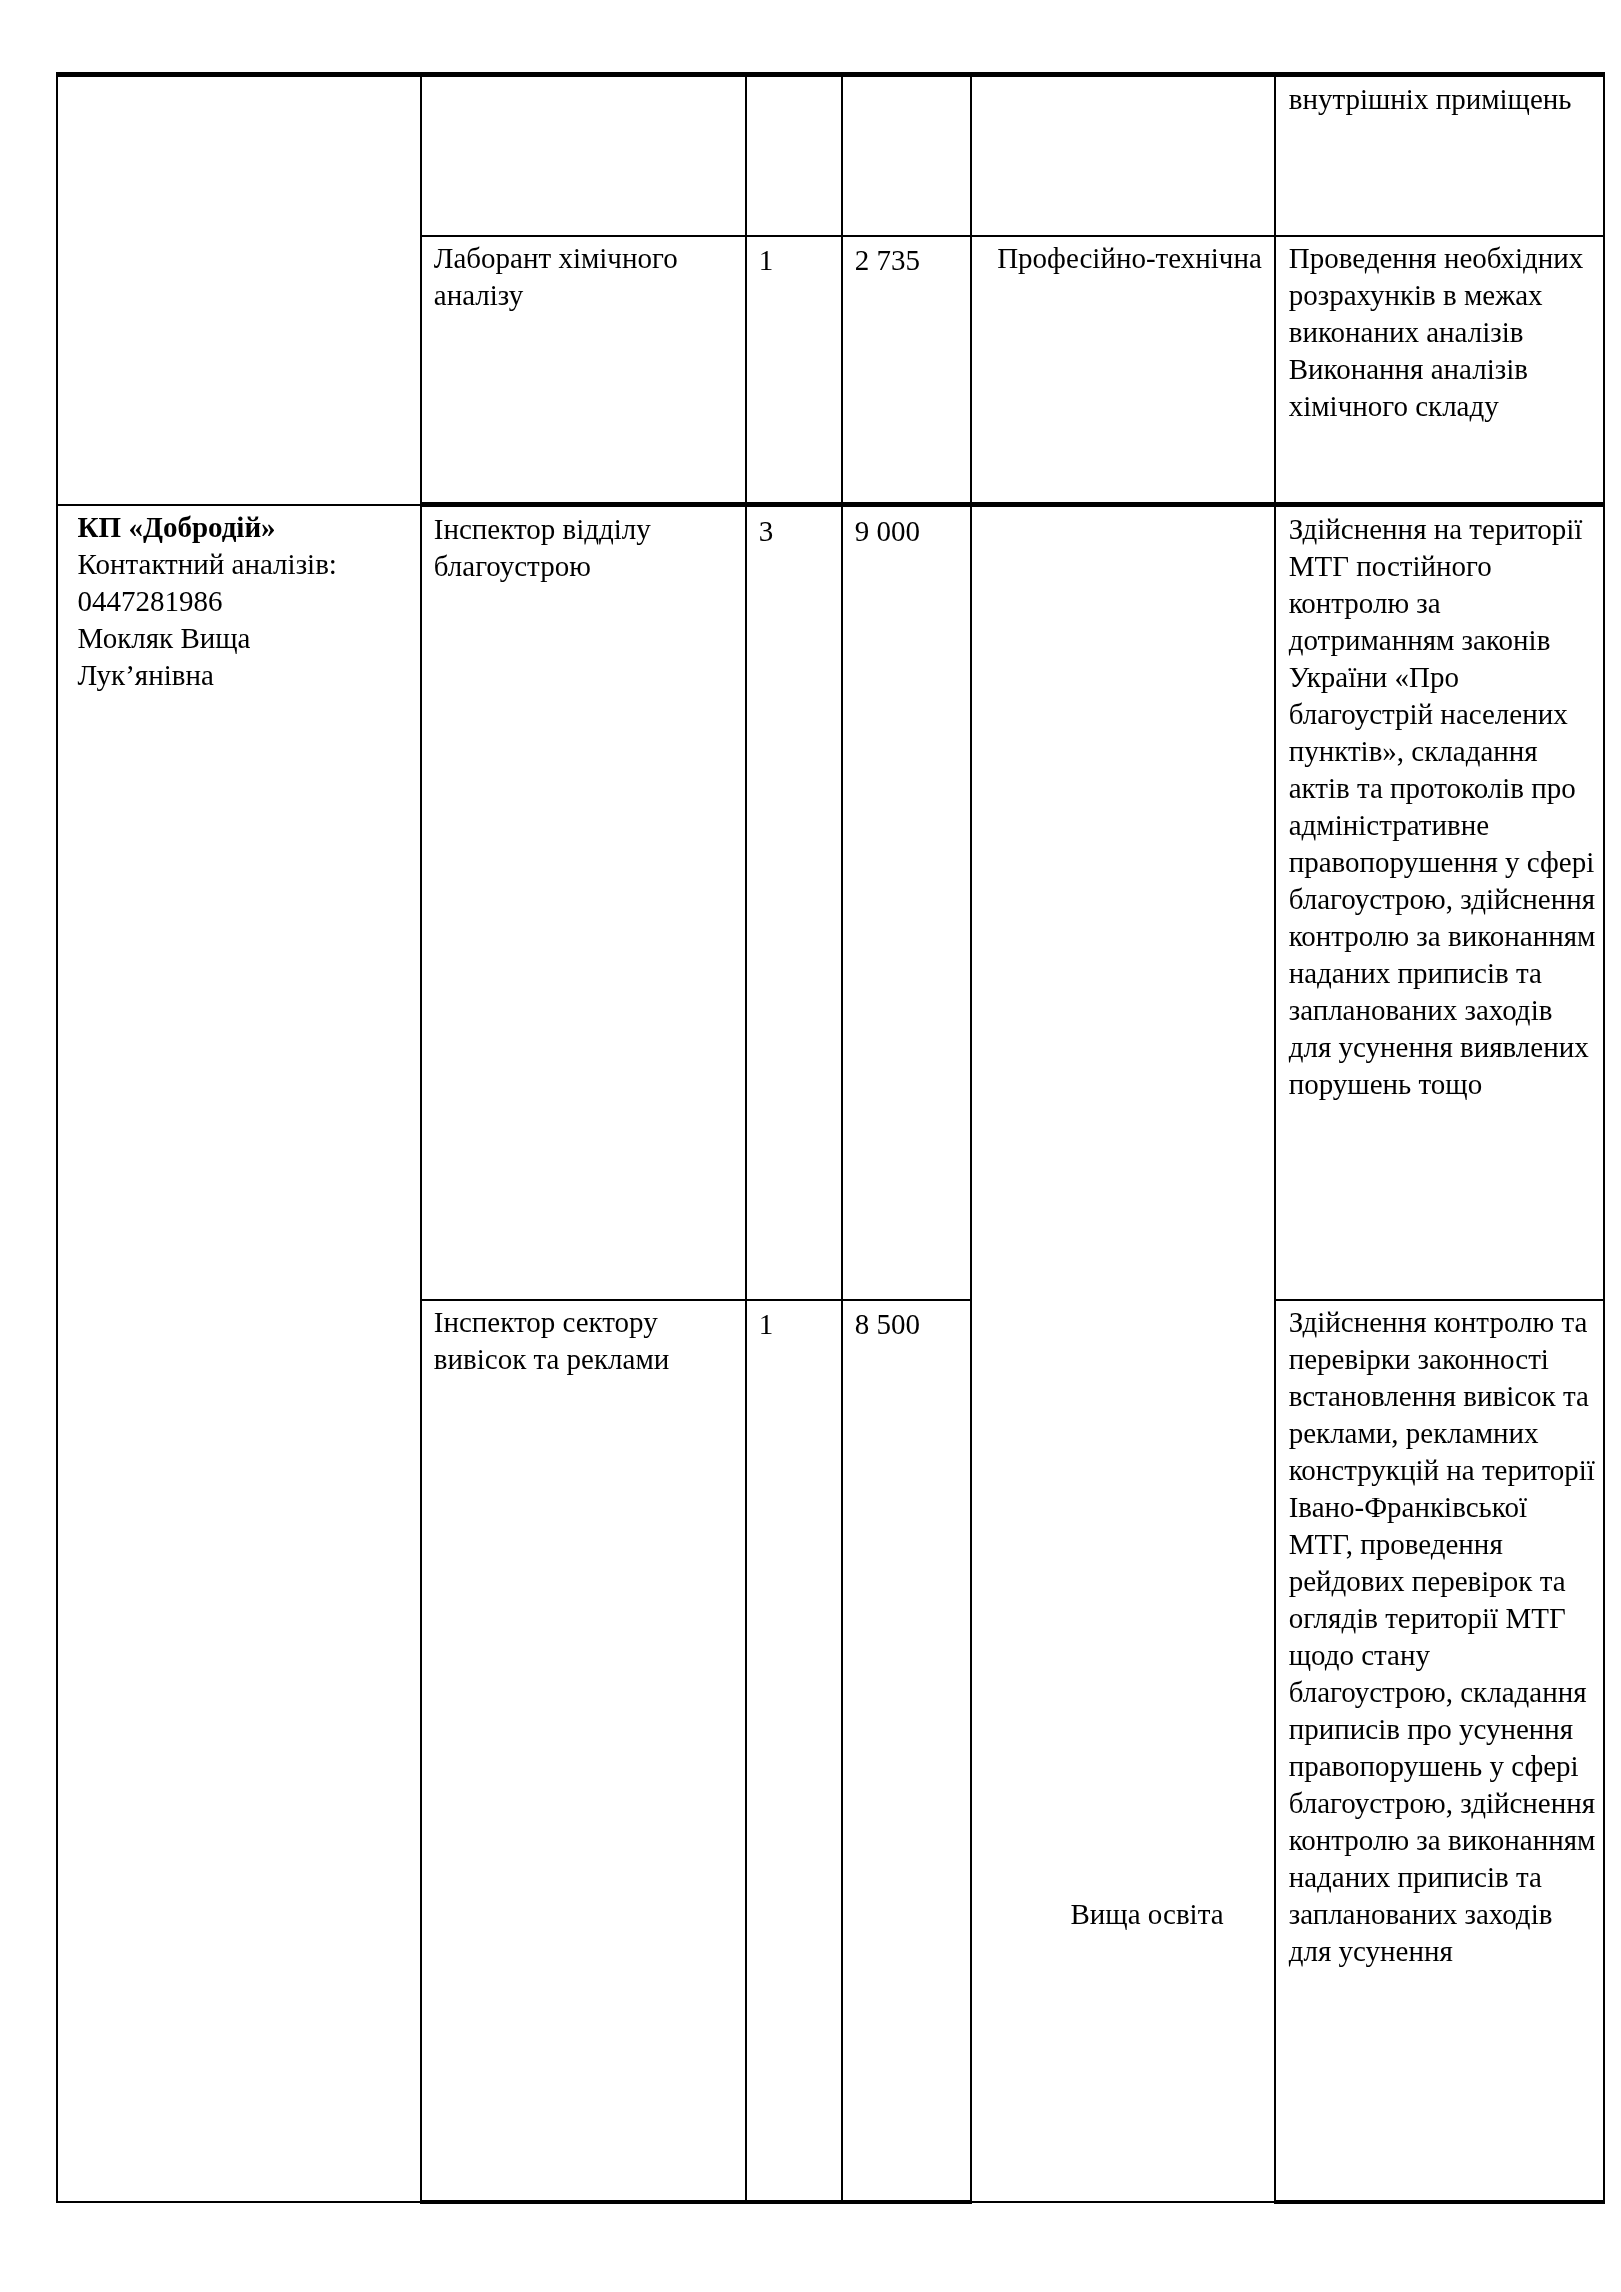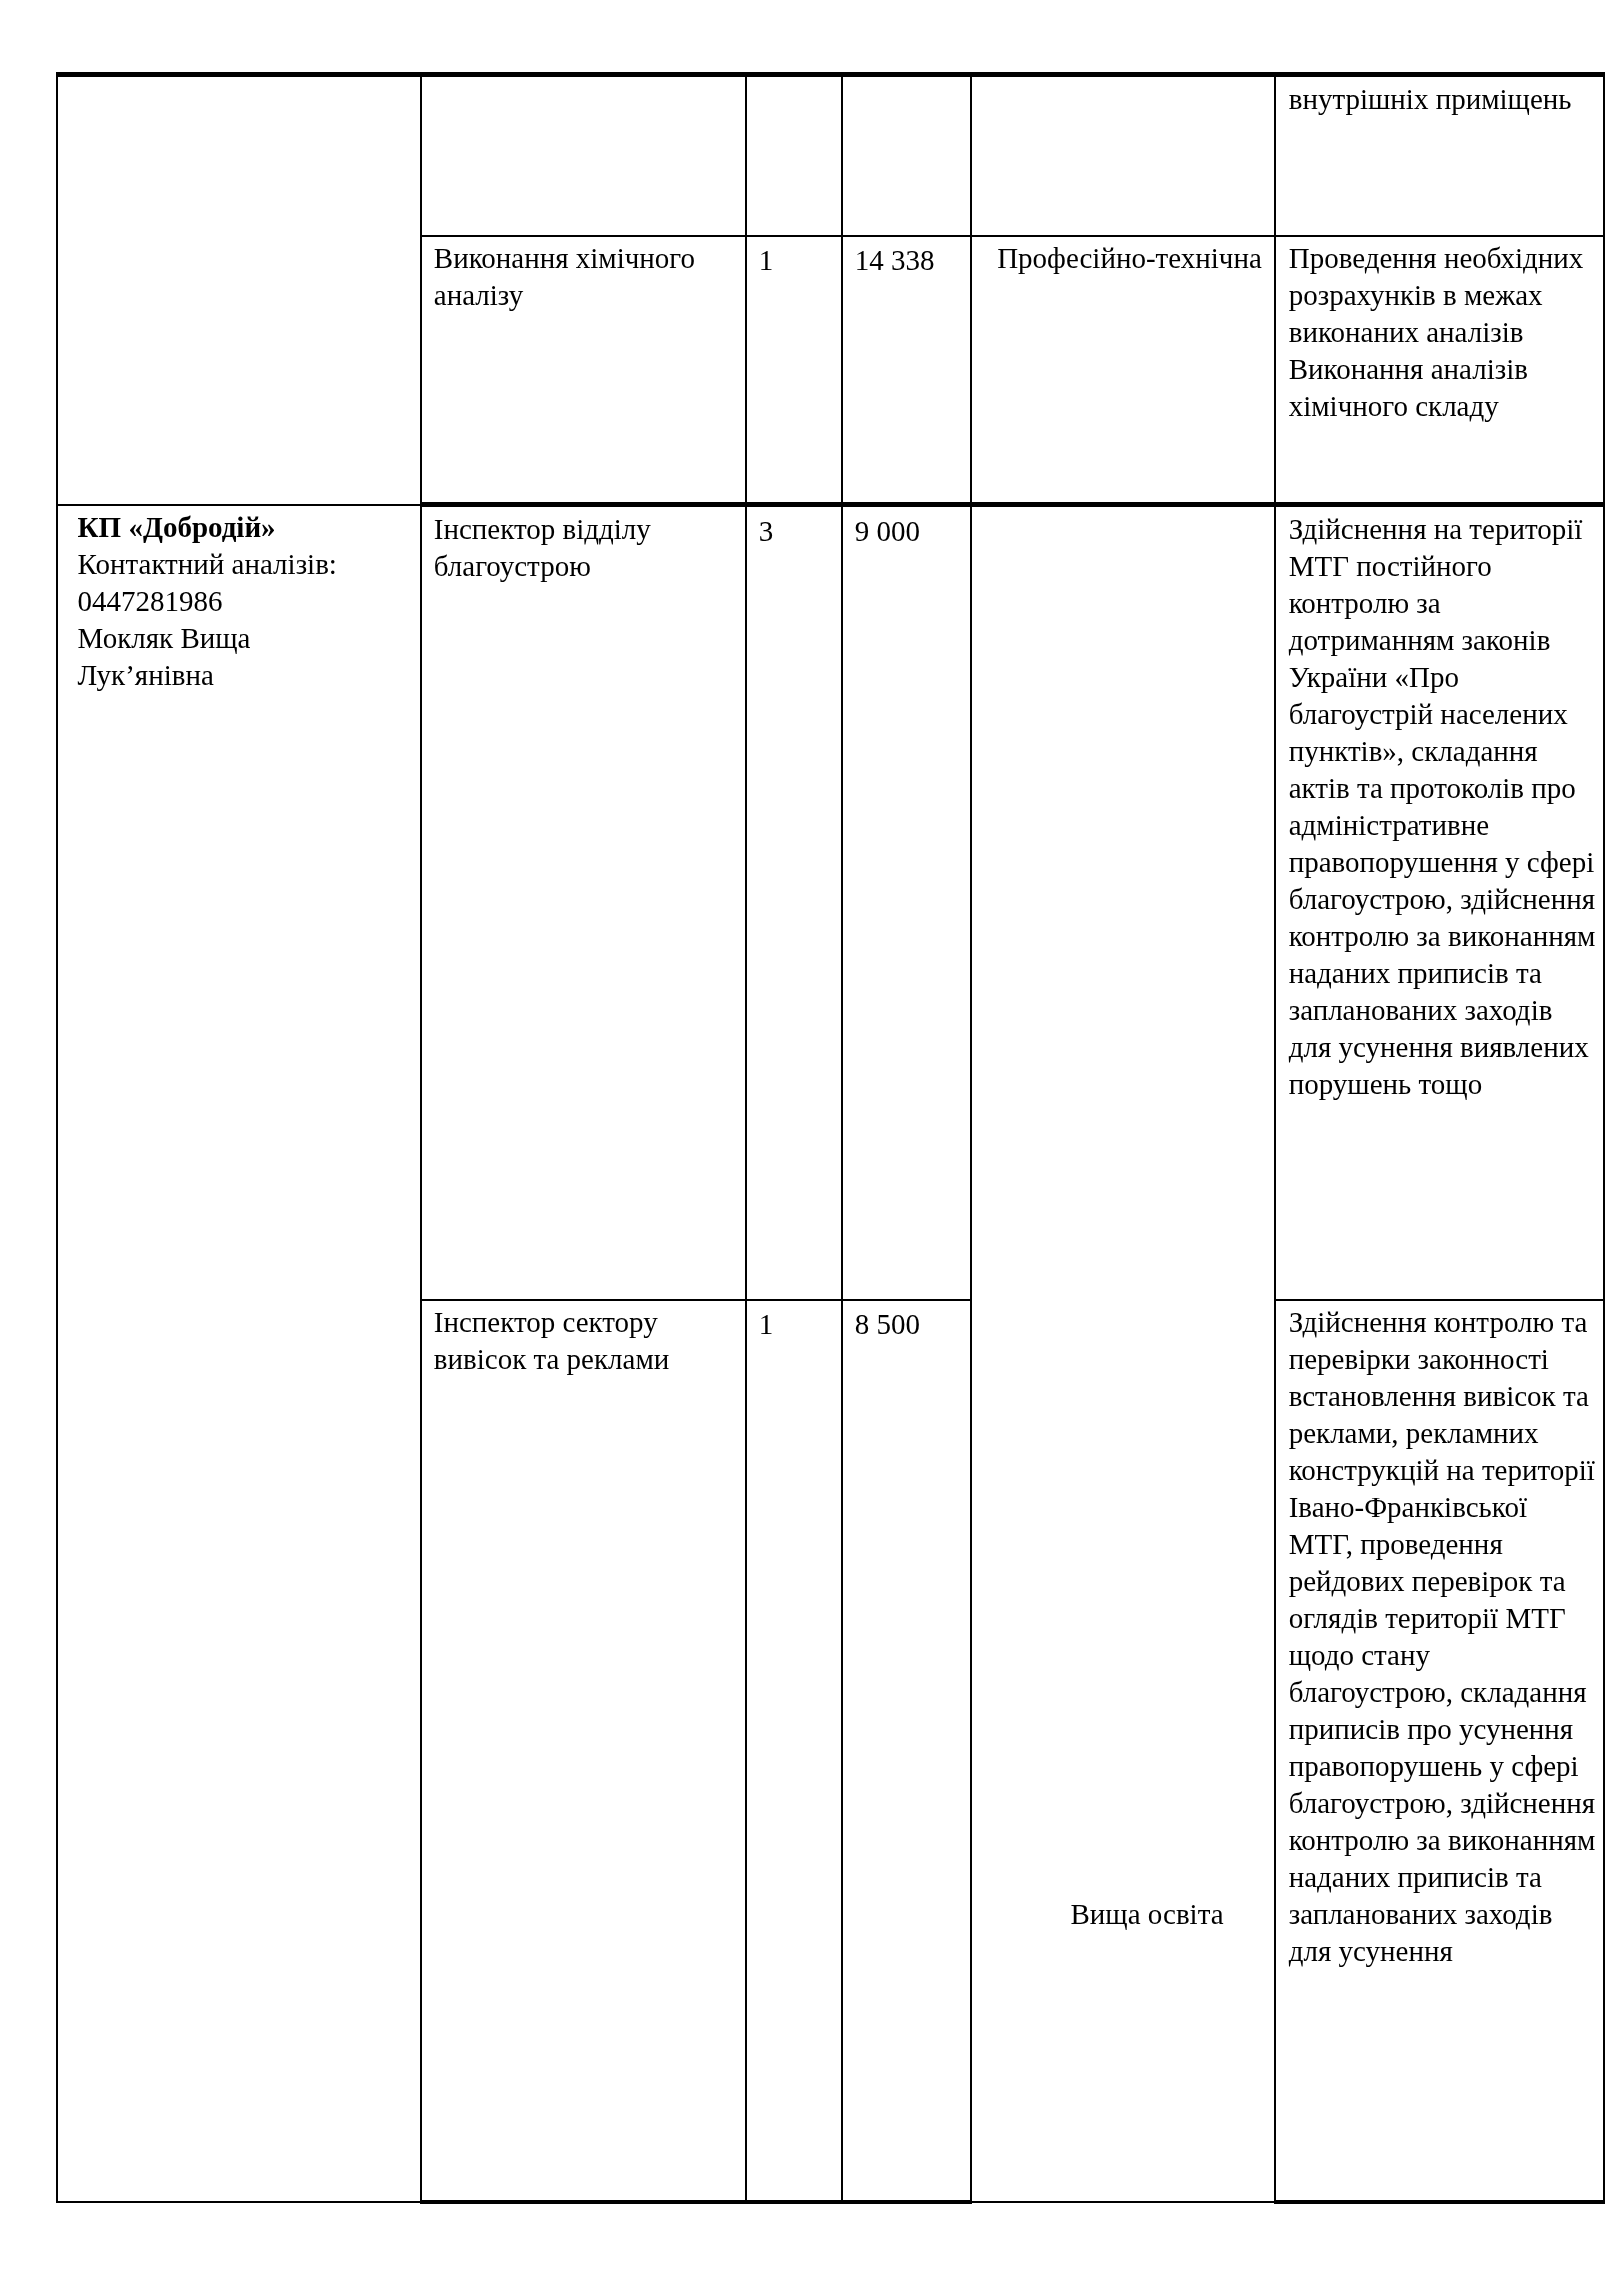--- a/index.html
+++ b/index.html
@@ -76,27 +76,27 @@
       <td></td>
       <td></td>
       <td></td>
       <td>
         <div class="tasks-pad">внутрішніх приміщень</div>
       </td>
     </tr>
 
     <tr class="row-b" style="height:269px">
       <td>
-        <div class="cell-pad">Виконання хімічного аналізу</div>
+        <div class="cell-pad">Лаборант хімічного аналізу</div>
       </td>
       <td>
         <div class="num-pad">1</div>
       </td>
       <td>
-        <div class="num-pad">14 338</div>
+        <div class="num-pad">2 735</div>
       </td>
       <td class="education-b">
         <div class="education-b-pad">Професійно-технічна</div>
       </td>
       <td>
         <div class="tasks-pad">Проведення необхідних розрахунків в межах виконаних аналізів Виконання аналізів хімічного складу</div>
       </td>
     </tr>
 
     <tr class="row-c" style="height:795px">

